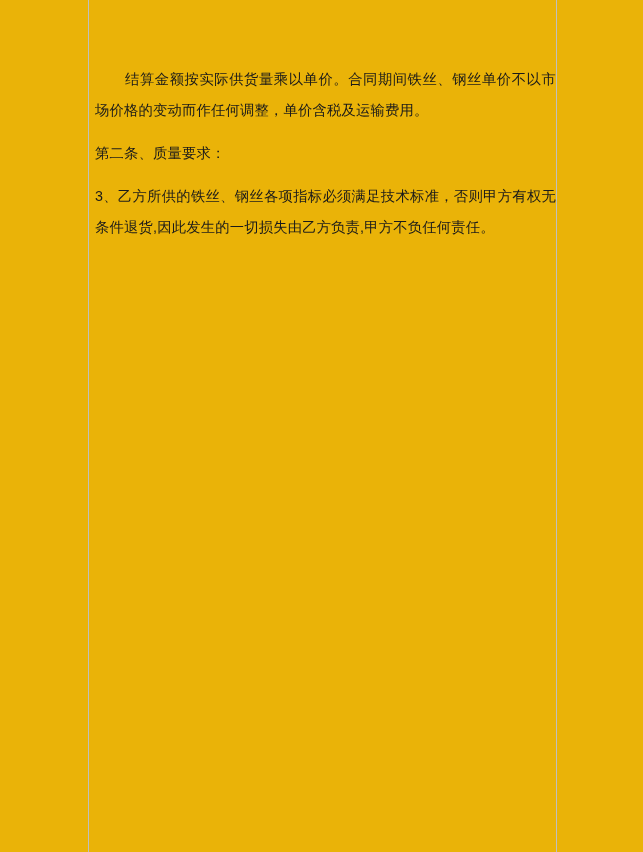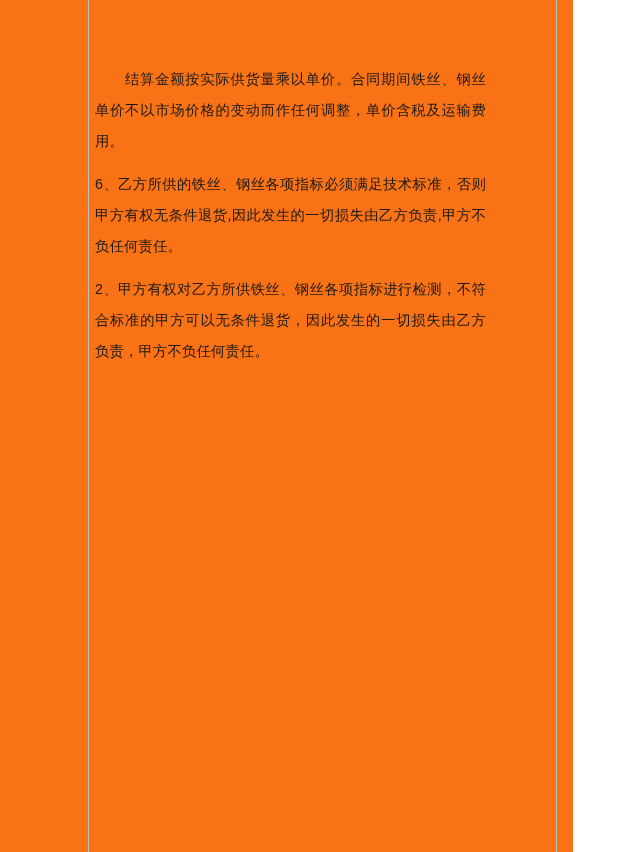--- a/index.html
+++ b/index.html
@@ -7,23 +7,23 @@
     padding: 0;
     background: #ffffff;
   }
   body {
     width: 643px;
     height: 852px;
     font-family: "Liberation Sans", sans-serif;
   }
   .page {
     position: relative;
-    width: 573px;
+    width: 643px;
     height: 852px;
-    background: #f97316;
+    background: #eab308;
     box-sizing: border-box;
     overflow: hidden;
   }
   
   .margin-line {
     position: absolute;
     top: 0;
     bottom: 0;
     width: 1px;
     background: #bfbfbf;
@@ -55,17 +55,17 @@
 </head>
 <body>
 
 <div class="page">
 
   <div class="margin-line left"></div>
   <div class="margin-line right"></div>
 
   <div class="content">
     <p class="para indent">结算金额按实际供货量乘以单价。合同期间铁丝、钢丝单价不以市场价格的变动而作任何调整，单价含税及运输费用。</p>
-    <p class="para">6、乙方所供的铁丝、钢丝各项指标必须满足技术标准，否则甲方有权无条件退货,因此发生的一切损失由乙方负责,甲方不负任何责任。</p>
-    <p class="para">2、甲方有权对乙方所供铁丝、钢丝各项指标进行检测，不符合标准的甲方可以无条件退货，因此发生的一切损失由乙方负责，甲方不负任何责任。</p>
+    <p class="para">第二条、质量要求：</p>
+    <p class="para">3、乙方所供的铁丝、钢丝各项指标必须满足技术标准，否则甲方有权无条件退货,因此发生的一切损失由乙方负责,甲方不负任何责任。</p>
   </div>
 
 </div>
 
 </body></html>

